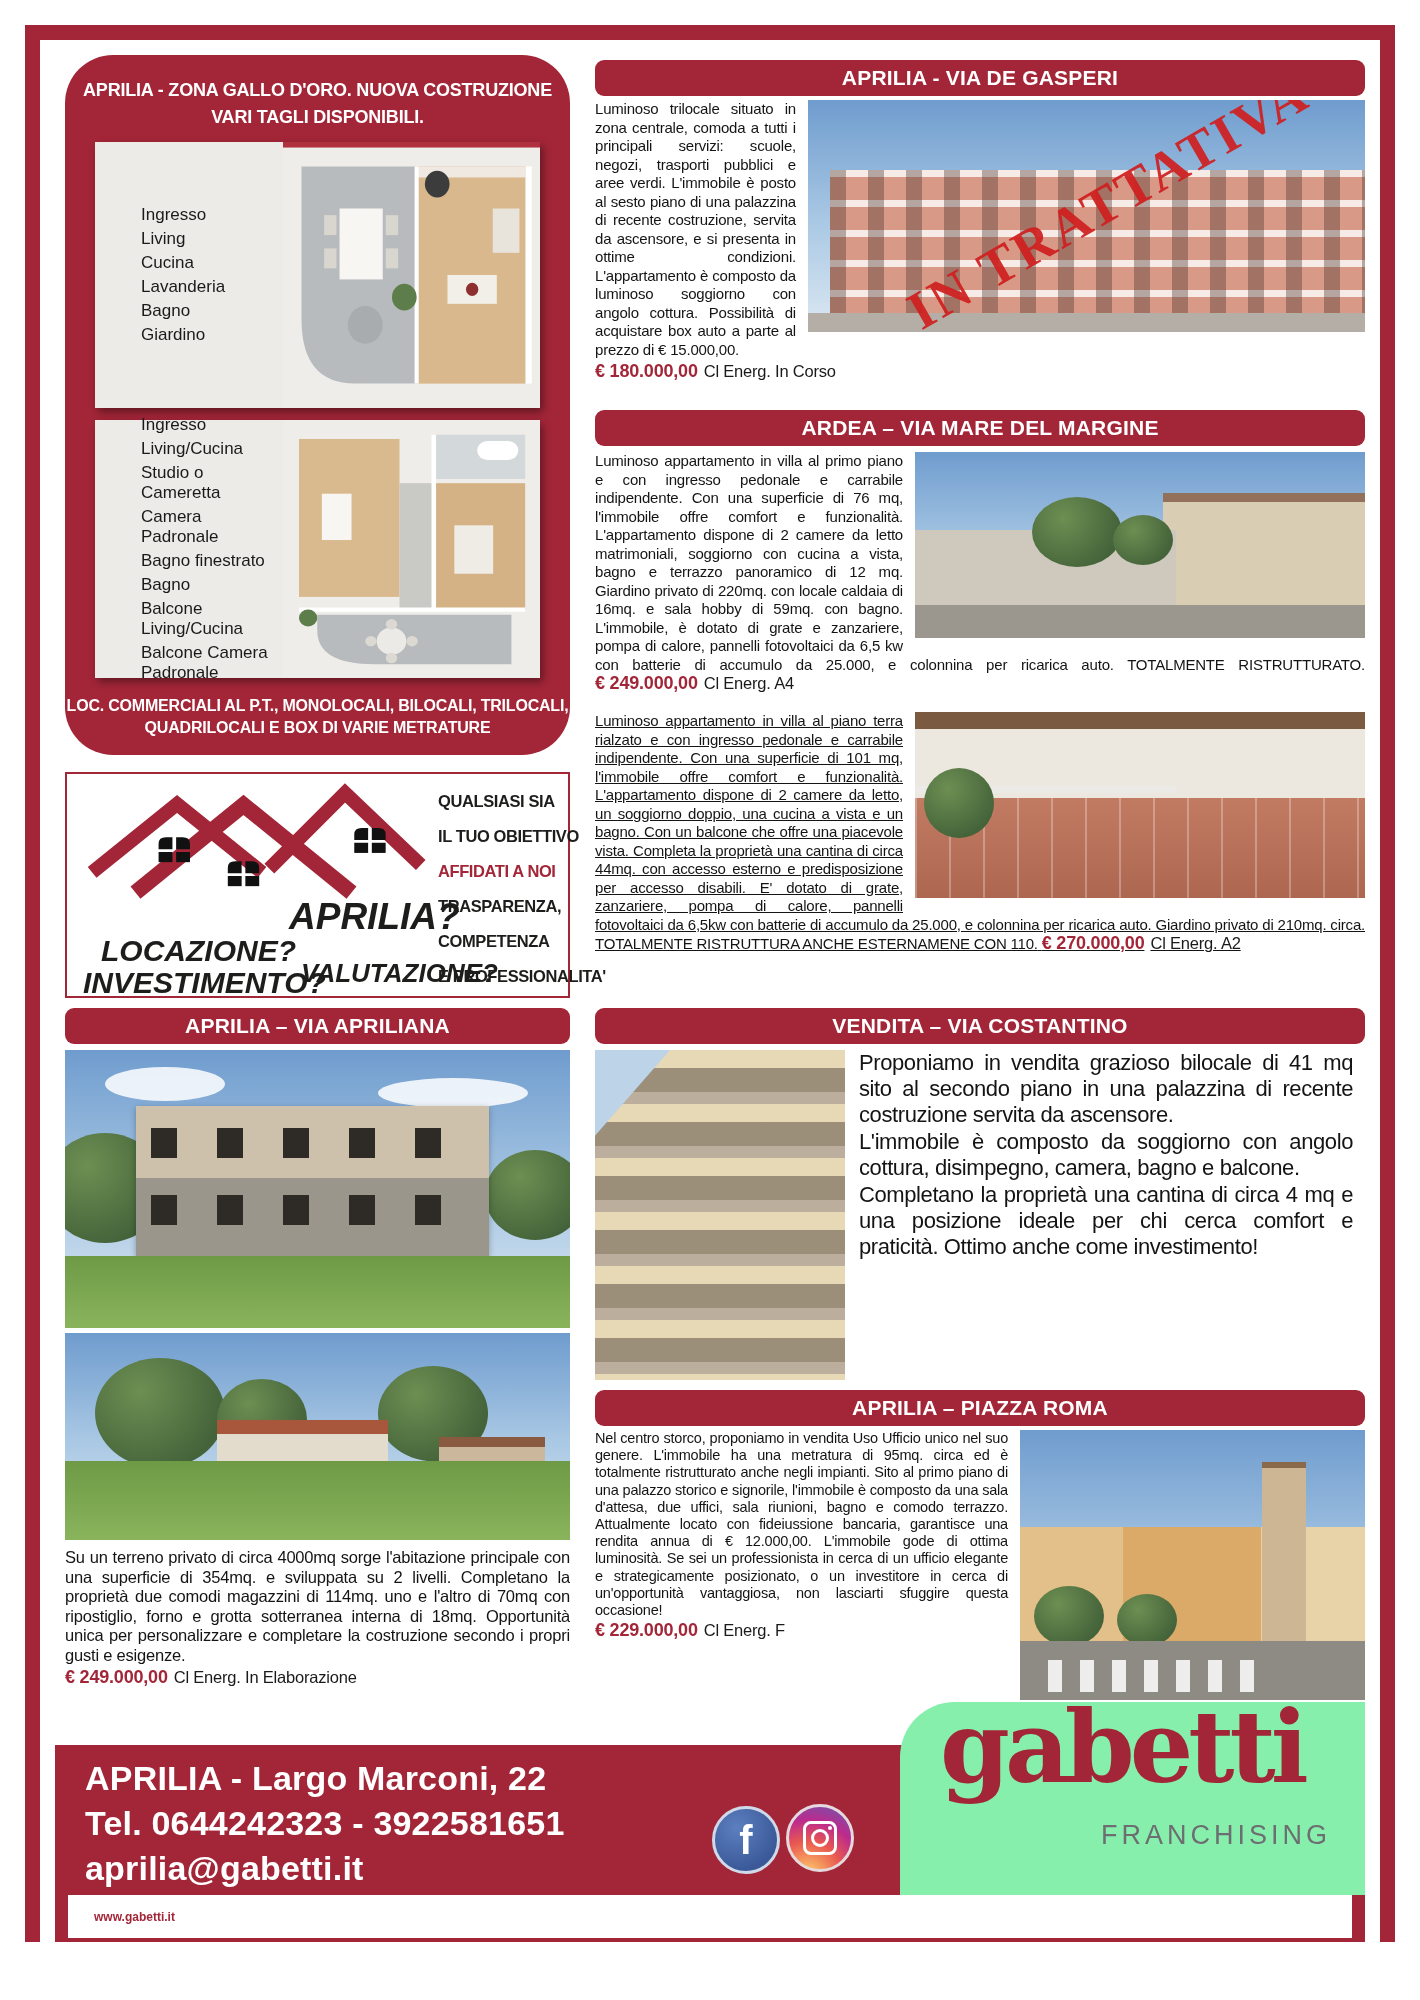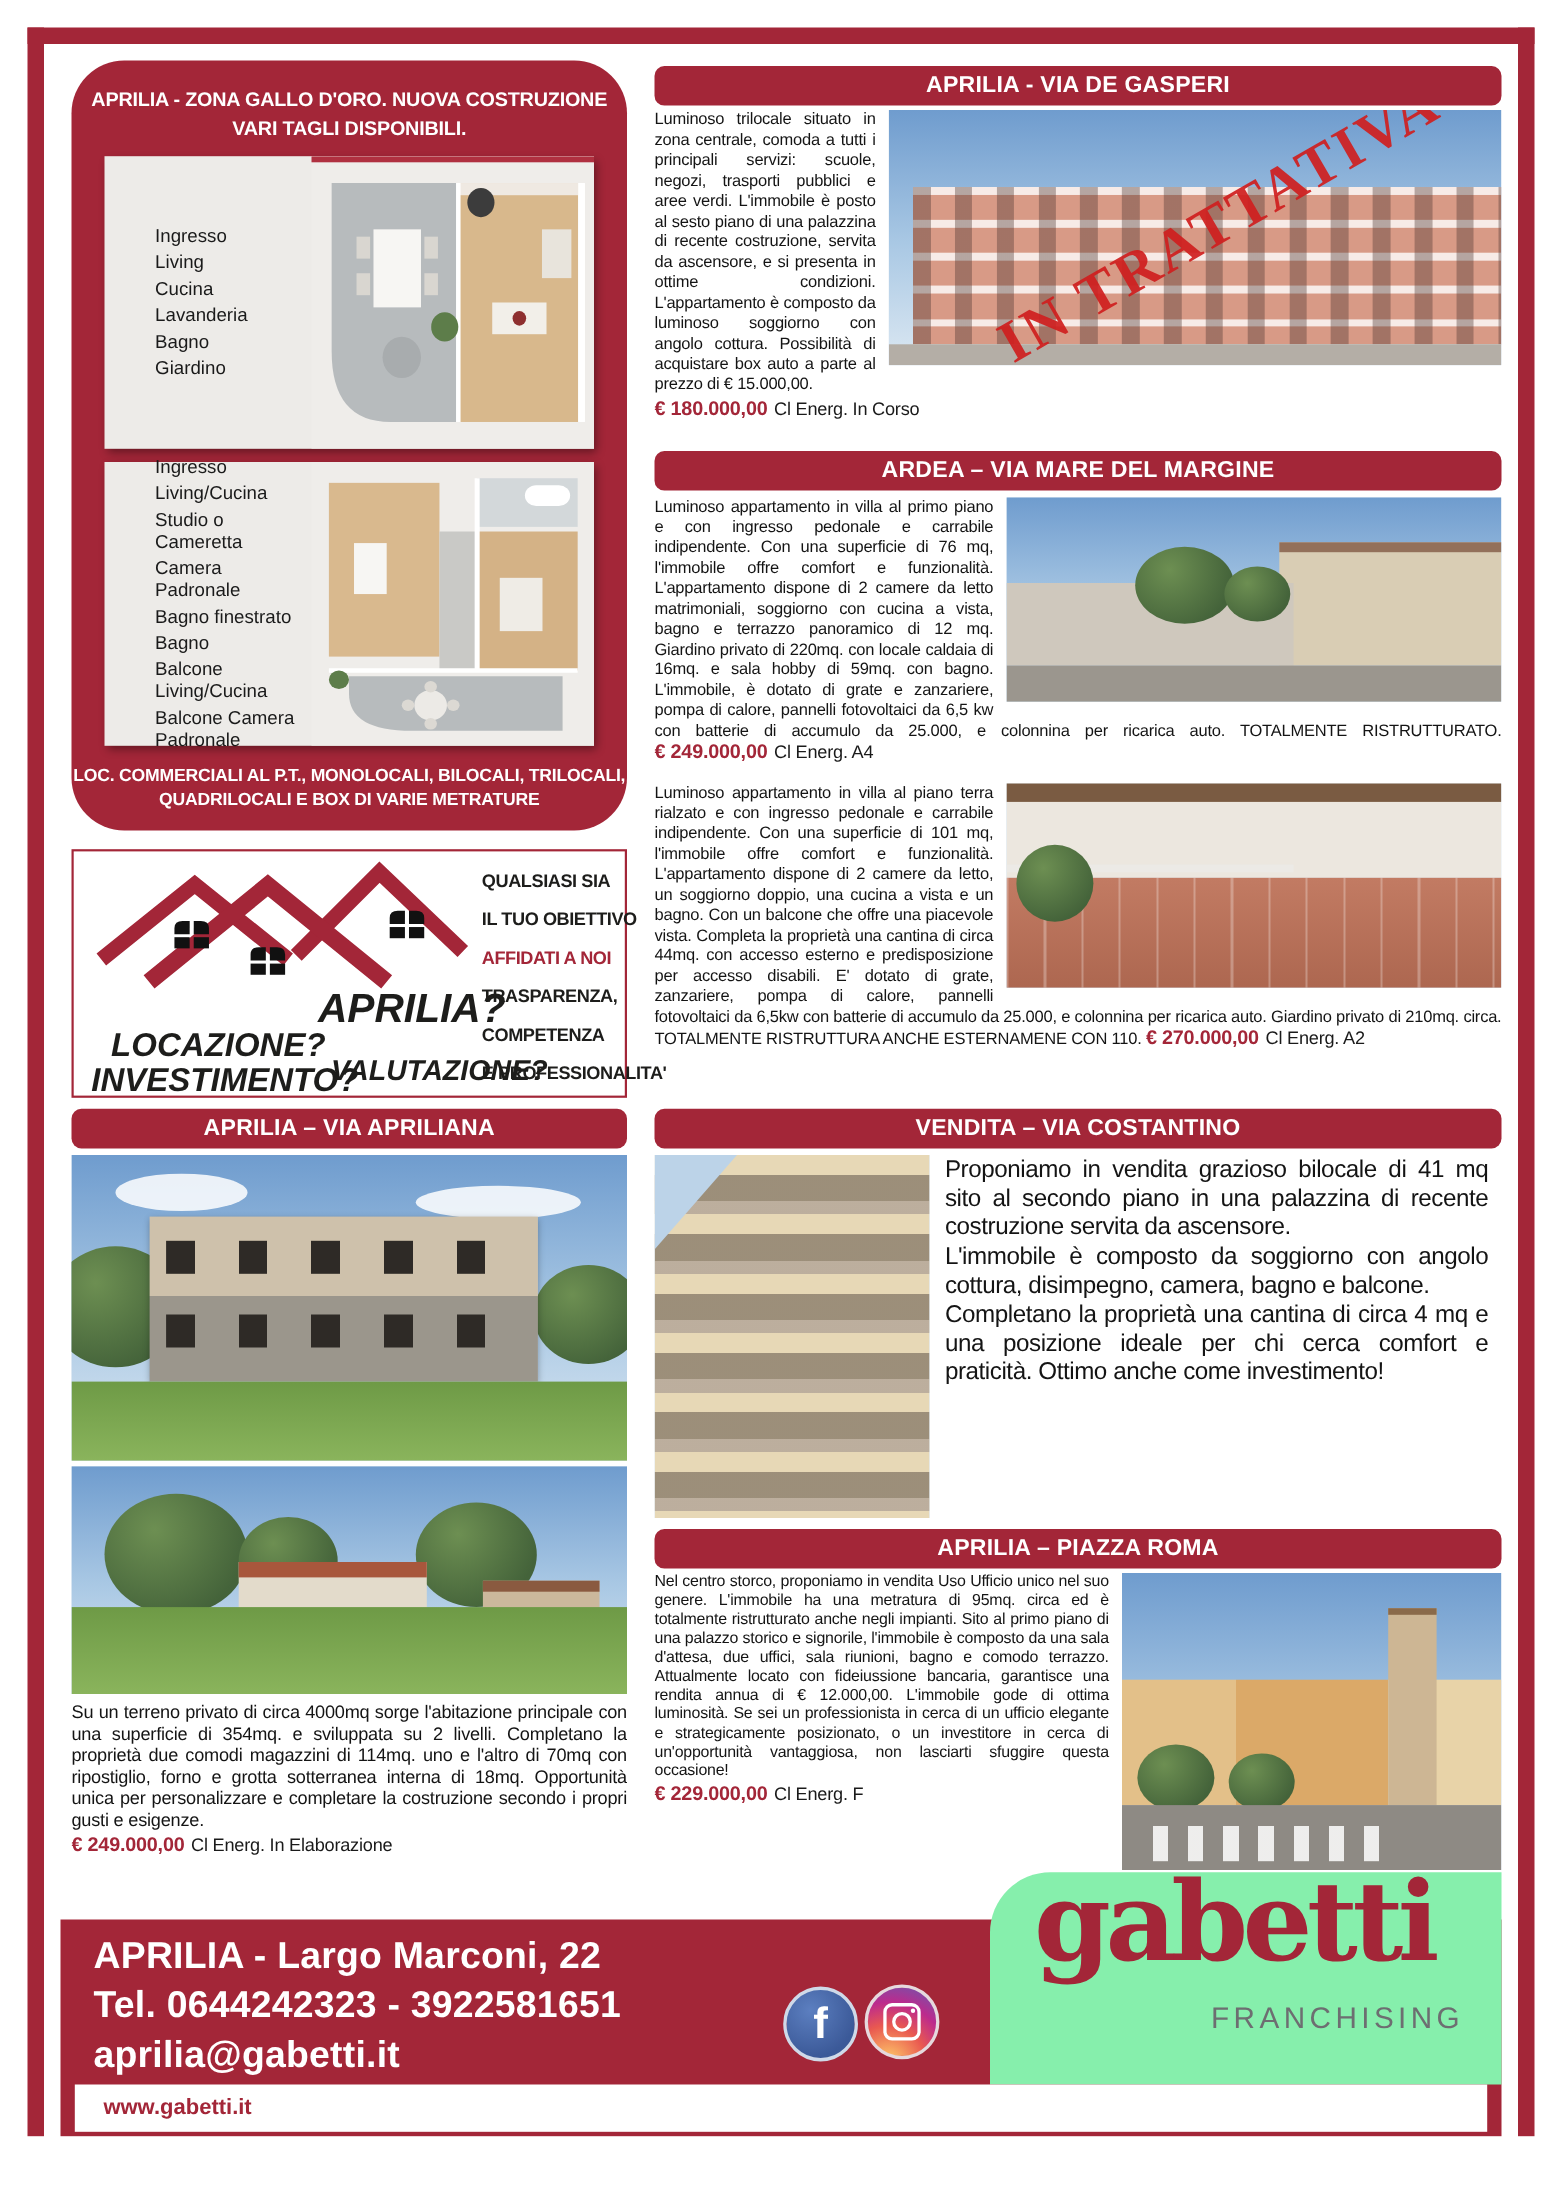--- a/index.html
+++ b/index.html
@@ -91,21 +91,21 @@
   
   #apriliana-copy{font-size:16.5px;line-height:19.5px;}
   #cost-copy{font-size:22px;line-height:26px;letter-spacing:-.4px;}
   #roma-copy{font-size:14.5px;line-height:17.2px;}
   
   .fbar{position:absolute;left:55px;top:1745px;width:1310px;height:197px;background:#a32638;}
   .contact{position:absolute;left:85px;top:1756px;color:#fff;font-weight:bold;font-size:34px;
            line-height:45px;z-index:4;letter-spacing:.2px;}
   .fstrip{position:absolute;left:68px;top:1895px;width:1284px;height:43px;background:#fff;
           display:flex;align-items:center;z-index:6;}
-  .fstrip span{margin-left:26px;color:#a32638;font-weight:bold;font-size:20px;}
+  .fstrip span{margin-left:26px;color:#a32638;font-weight:bold;font-size:12px;}
   .logobox{position:absolute;left:900px;top:1702px;width:465px;height:193px;background:#86efac;
            border-radius:55px 0 0 0;z-index:5;}
   .gab{position:absolute;left:40px;top:-14px;font-family:"DejaVu Serif",serif;font-weight:bold;
        font-size:100px;color:#a32638;letter-spacing:-5px;}
   .fran{position:absolute;right:34px;top:118px;color:#6d6e71;font-size:27px;letter-spacing:4px;}
   .fb{position:absolute;left:712px;top:1806px;width:62px;height:62px;border-radius:50%;z-index:4;
       background:radial-gradient(circle at 35% 30%,#5c7fc0,#3b5998 72%);border:3px solid #cfd9e8;
       display:flex;align-items:center;justify-content:center;color:#fff;font-weight:bold;font-size:40px;}
   .ig{position:absolute;left:786px;top:1804px;width:62px;height:62px;border-radius:50%;z-index:4;
       background:radial-gradient(circle at 30% 110%,#fdc468 5%,#e95950 42%,#bc2a8d 68%,#7b4fa8 92%);
@@ -255,21 +255,21 @@
       <div class="walll"></div>
       <div class="tree" style="left:26%;top:24%;width:90px;height:70px;"></div>
       <div class="tree" style="left:44%;top:34%;width:60px;height:50px;"></div>
       <div class="road"></div>
     </div>
     <span>Luminoso appartamento in villa al primo piano e con ingresso pedonale e carrabile indipendente. Con una superficie di 76 mq, l'immobile offre comfort e funzionalità. L'appartamento dispone di 2 camere da letto matrimoniali, soggiorno con cucina a vista, bagno e terrazzo panoramico di 12 mq. Giardino privato di 220mq. con locale caldaia di 16mq. e sala hobby di 59mq. con bagno. L'immobile, è dotato di grate e zanzariere, pompa di calore, pannelli fotovoltaici da 6,5 kw con batterie di accumulo da 25.000, e colonnina per ricarica auto. TOTALMENTE RISTRUTTURATO.</span>
     <span class="inlineprice">
       <span class="price">€ 249.000,00</span><span class="energy">Cl Energ. A4</span>
     </span>
   </div>
-  <div class="copy" style="left:595px;top:712px;width:770px;height:286px;">
+  <div class="copy" style="left:595px;top:712px;width:770px;height:286px;text-decoration:underline;">
     <div class="ph ph-float-r" id="ph-ardea2" style="width:450px;height:186px;">
       <div class="wallw"></div>
       <div class="beam"></div>
       <div class="floor"></div>
       <div class="rail"></div>
       <div class="tree" style="left:2%;top:30%;width:70px;height:70px;"></div>
     </div>
     <span>Luminoso appartamento in villa al piano terra rialzato e con ingresso pedonale e carrabile indipendente. Con una superficie di 101 mq, l'immobile offre comfort e funzionalità. L'appartamento dispone di 2 camere da letto, un soggiorno doppio, una cucina a vista e un bagno. Con un balcone che offre una piacevole vista. Completa la proprietà una cantina di circa 44mq. con accesso esterno e predisposizione per accesso disabili. E' dotato di grate, zanzariere, pompa di calore, pannelli fotovoltaici da 6,5kw con batterie di accumulo da 25.000, e colonnina per ricarica auto. Giardino privato di 210mq. circa. TOTALMENTE RISTRUTTURA ANCHE ESTERNAMENE CON 110.</span>
     <span class="inlineprice">
       <span class="price">€ 270.000,00</span><span class="energy">Cl Energ. A2</span>

